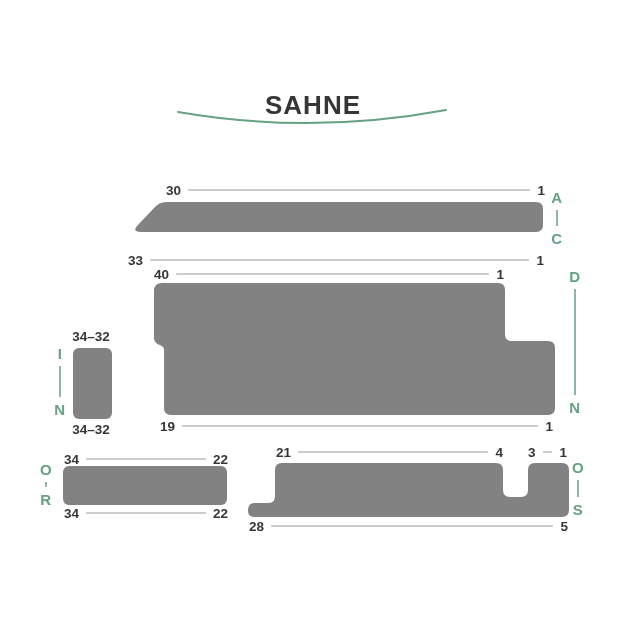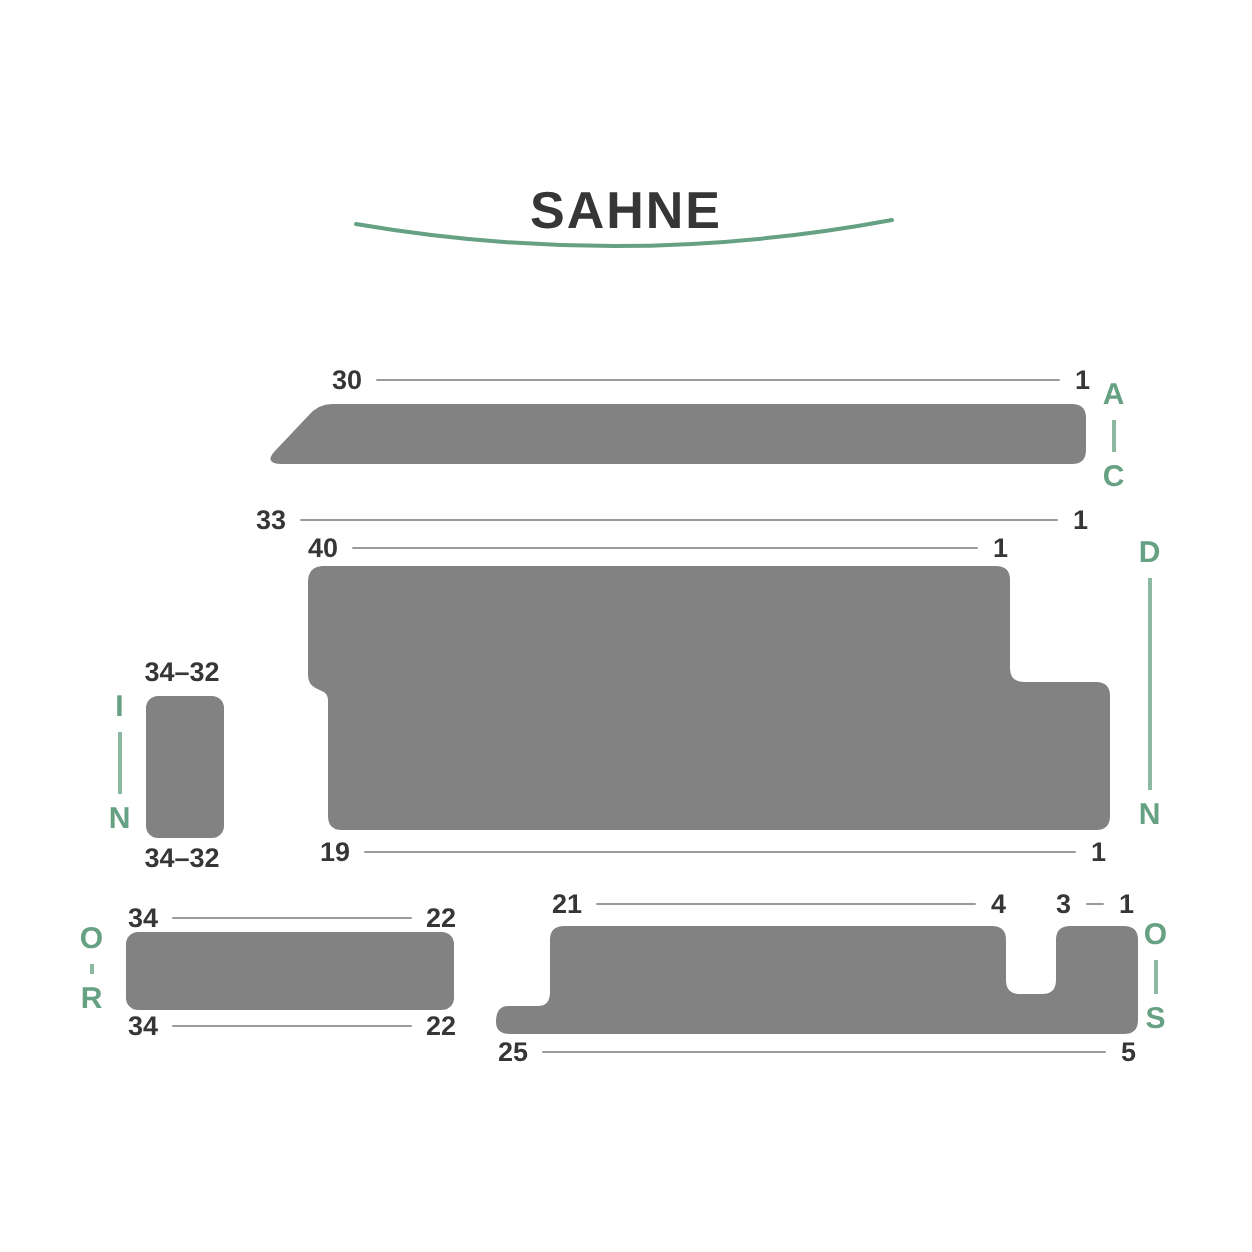--- a/index.html
+++ b/index.html
@@ -109,21 +109,21 @@
     <span>21</span>
     <span class="dline"></span>
     <span>4</span>
   </div>
   <div class="dim" style="top:452px;left:528px;right:59px">
     <span>3</span>
     <span class="dline"></span>
     <span>1</span>
   </div>
   <div class="dim" style="top:526px;left:249px;right:58px">
-    <span>25</span>
+    <span>28</span>
     <span class="dline"></span>
     <span>5</span>
   </div>
   <div class="vlabel" style="left:569px;top:459px;height:59px">
     <span>O</span>
     <span class="vline"></span>
     <span>S</span>
   </div>
 
 </div>

